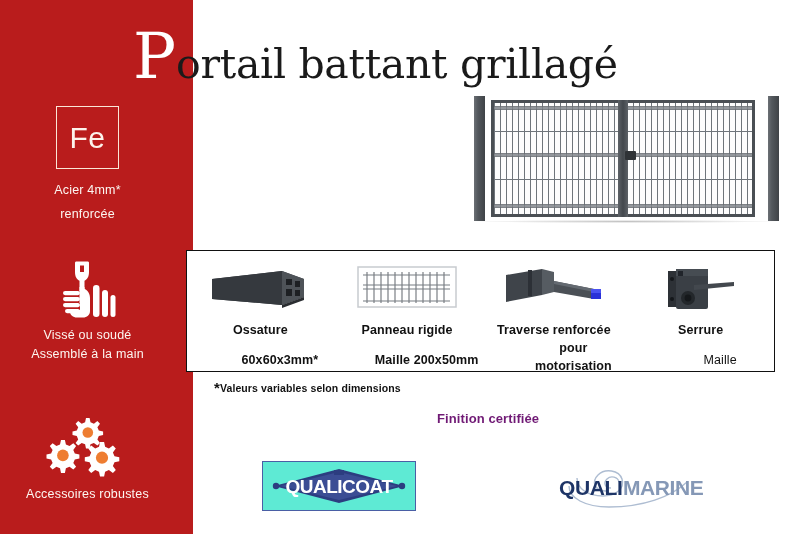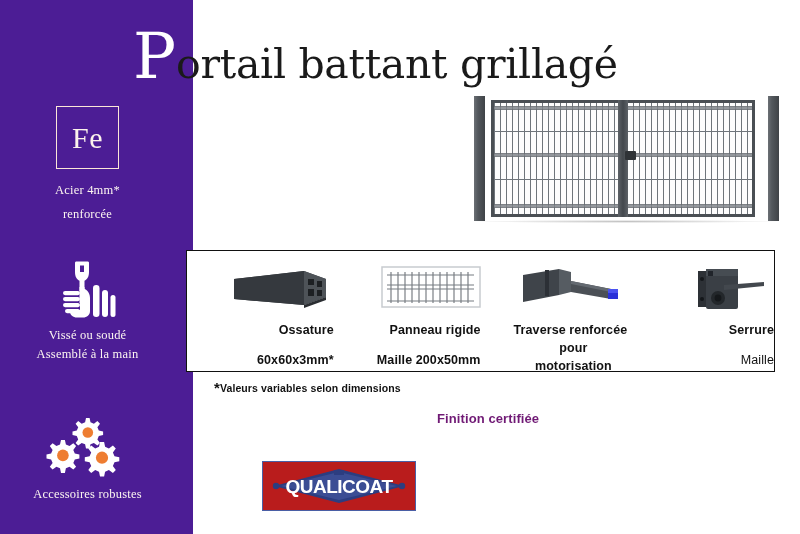--- a/index.html
+++ b/index.html
@@ -8,22 +8,21 @@
     background:#ffffff;
     font-family:"Liberation Sans", sans-serif;
     overflow:hidden;
     position:relative;
   }
   #page{position:relative;width:800px;height:534px;overflow:hidden;background:#fff;}
 
   
   .sidebar{
     position:absolute;left:0;top:0;width:193px;height:534px;
-    background:#4c1d95;
-    font-family:Liberation Serif, serif;
+    background:#b91c1c;
   }
   .feature{
     position:absolute;left:0;width:175px;
     text-align:center;color:#ffffff;
   }
   .feature-label{
     font-size:12.5px;letter-spacing:.2px;line-height:1.55;
     color:#fdf6f1;
   }
 
@@ -102,41 +101,41 @@
     border:1.6px solid #111111;
     box-sizing:border-box;
     background:#ffffff;
   }
   .spec-grid{
     display:flex;width:100%;height:100%;
     align-items:flex-start;
   }
   .spec-col{
     flex:1;text-align:center;padding-top:10px;
-    display:flex;flex-direction:column;align-items:flex-end;
+    display:flex;flex-direction:column;align-items:center;
   }
   .spec-art{height:56px;display:flex;align-items:center;justify-content:center;}
   .spec-t1{font-size:12.5px;font-weight:bold;color:#111;margin-top:4px;line-height:1.45;letter-spacing:.1px;}
   .spec-t2{font-size:12.5px;font-weight:bold;color:#111;line-height:1.45;letter-spacing:.1px;padding-left:39px;}
 
   
   .footnote{
     position:absolute;left:214px;top:379px;
     font-size:10.5px;color:#111;font-weight:600;letter-spacing:.1px;
   }
   .footnote .ast{font-size:15px;font-weight:bold;vertical-align:-1px;}
   .finition{
     position:absolute;left:437px;top:411px;
     font-size:13px;font-weight:bold;color:#701a75;letter-spacing:.1px;
   }
 
   
   .qualicoat{
     position:absolute;left:262px;top:461px;width:152px;height:48px;
-    border:1.6px solid #4a5fa5;background:#b91c1c;
+    border:1.6px solid #4a5fa5;background:#5eead4;
     display:flex;align-items:center;justify-content:center;
   }
   .qualimarine{
     position:absolute;left:550px;top:464px;width:160px;height:46px;
     display:flex;align-items:center;justify-content:center;
   }
 </style>
 </head>
 <body>
 
@@ -338,14 +337,27 @@
       <path d="M71 3 L136 20 L71 37 L6 20 Z" fill="#2c3d80"></path>
       <path d="M71 6 L129 20 L71 34 L13 20 Z" fill="#3b4d94"></path>
       <circle cx="8" cy="20" r="3.2" fill="#2c3d80"></circle>
       <circle cx="134" cy="20" r="3.2" fill="#2c3d80"></circle>
       <text x="71" y="27" text-anchor="middle" font-family="'Liberation Sans', sans-serif" font-size="19" font-weight="bold" fill="#ffffff" letter-spacing="-0.5">QUALICOAT</text>
       <rect x="66" y="4" width="10" height="5" fill="#2c3d80"></rect>
     </svg>
 
   </div>
 
+  <div class="qualimarine">
+    <svg width="158" height="46" viewBox="0 0 158 46" aria-hidden="true">
+      <g fill="none" stroke="#aebdd2" stroke-width="1.4">
+        <path d="M55 27 C44 27 40 18 47 11 C54 4 68 6 71 15 C74 25 64 32 52 32
+                 C36 32 26 24 26 14"></path>
+        <path d="M60 24 C54 24 52 19 56 15 C60 11 67 13 68 18"></path>
+        <path d="M18 22 C18 34 34 43 58 43 C92 43 120 33 136 18"></path>
+      </g>
+      <text x="8" y="31" font-family="'Liberation Sans', sans-serif" font-size="21" font-weight="bold" fill="#1d3466" letter-spacing="-0.4">QUALI</text>
+      <text x="72" y="31" font-family="'Liberation Sans', sans-serif" font-size="21" font-weight="bold" fill="#8598b6" letter-spacing="-0.4">MARINE</text>
+    </svg>
+
+  </div>
 
 </div>
 
 </body></html>

